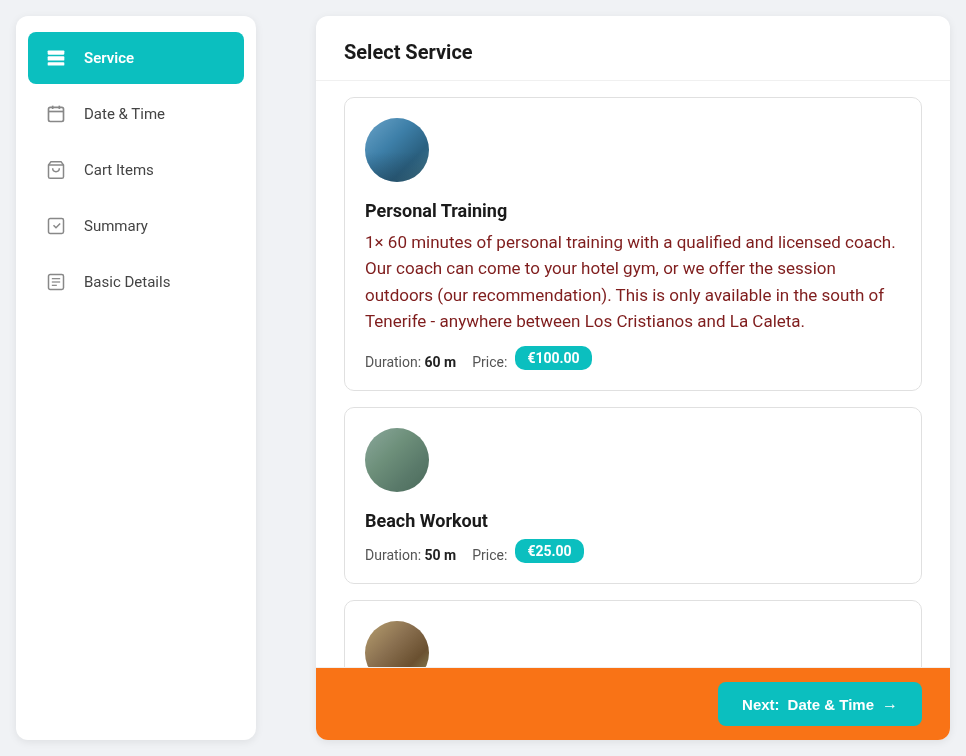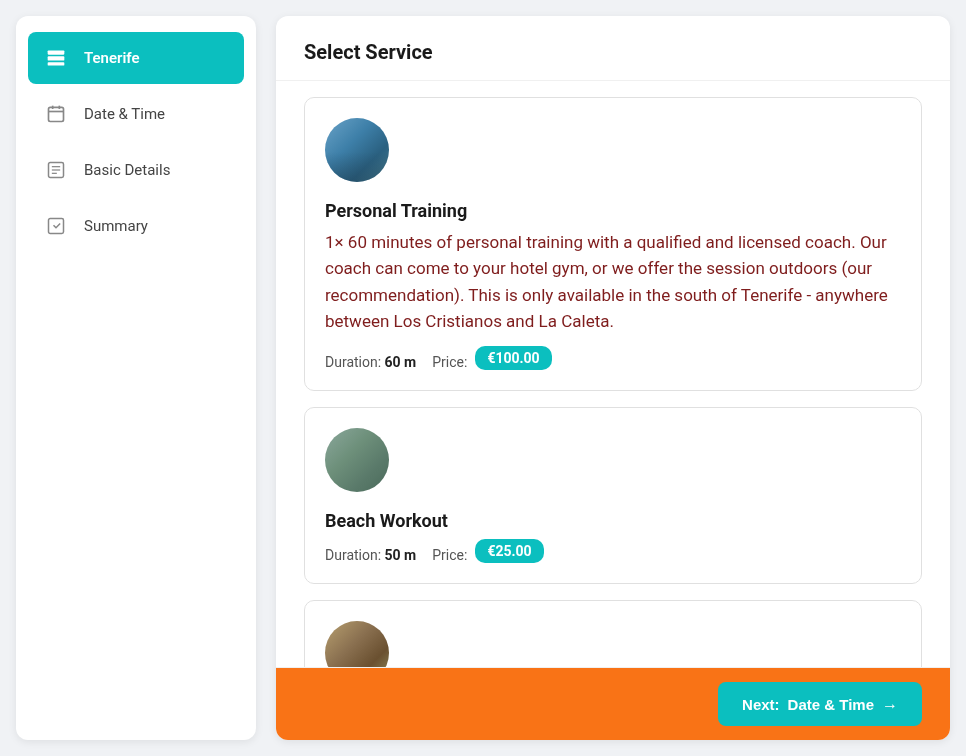--- a/index.html
+++ b/index.html
@@ -82,20 +82,21 @@
     }
 
     .main-card {
       background: #fff;
       border-radius: 12px;
       flex: 1;
       display: flex;
       flex-direction: column;
       box-shadow: 0 2px 8px rgba(0,0,0,0.08);
       overflow: hidden;
+      margin-left: 40px;
     }
 
     .main-header {
       padding: 24px 28px 16px;
       border-bottom: 1px solid #f0f0f0;
     }
 
     .main-header h2 {
       font-size: 20px;
       font-weight: 700;
@@ -239,56 +240,66 @@
   <div class="sidebar-item active">
     <span class="sidebar-icon">
       <svg viewBox="0 0 24 24" xmlns="http://www.w3.org/2000/svg">
         <rect x="2" y="3" width="20" height="5" rx="1"></rect>
         <rect x="2" y="10" width="20" height="5" rx="1"></rect>
         <rect x="2" y="17" width="20" height="4" rx="1"></rect>
         <circle cx="18" cy="5.5" r="1" fill="#fff"></circle>
         <circle cx="18" cy="12.5" r="1" fill="#fff"></circle>
       </svg>
     </span>
-    <span class="sidebar-item-label">Tenerife</span>
+    <span class="sidebar-item-label">Service</span>
   </div>
 
   <div class="sidebar-item">
     <span class="sidebar-icon">
       <svg viewBox="0 0 24 24" xmlns="http://www.w3.org/2000/svg">
         <rect x="3" y="4" width="18" height="17" rx="2" stroke="#888" stroke-width="2" fill="none"></rect>
         <line x1="3" y1="9" x2="21" y2="9" stroke="#888" stroke-width="2"></line>
         <line x1="8" y1="2" x2="8" y2="6" stroke="#888" stroke-width="2"></line>
         <line x1="16" y1="2" x2="16" y2="6" stroke="#888" stroke-width="2"></line>
       </svg>
     </span>
     <span class="sidebar-item-label">Date &amp; Time</span>
   </div>
 
+  <div class="sidebar-item">
+    <span class="sidebar-icon">
+      <svg viewBox="0 0 24 24" xmlns="http://www.w3.org/2000/svg">
+        <path d="M6 2L3 6v14a2 2 0 002 2h14a2 2 0 002-2V6l-3-4z" stroke="#888" stroke-width="1.8" fill="none"></path>
+        <line x1="3" y1="6" x2="21" y2="6" stroke="#888" stroke-width="1.8"></line>
+        <path d="M16 10a4 4 0 01-8 0" stroke="#888" stroke-width="1.8" fill="none"></path>
+      </svg>
+    </span>
+    <span class="sidebar-item-label">Cart Items</span>
+  </div>
+
+  <div class="sidebar-item">
+    <span class="sidebar-icon">
+      <svg viewBox="0 0 24 24" xmlns="http://www.w3.org/2000/svg">
+        <rect x="3" y="3" width="18" height="18" rx="2" stroke="#888" stroke-width="1.8" fill="none"></rect>
+        <polyline points="9,11 12,14 17,9" stroke="#888" stroke-width="1.8" fill="none"></polyline>
+      </svg>
+    </span>
+    <span class="sidebar-item-label">Summary</span>
+  </div>
 
   <div class="sidebar-item">
     <span class="sidebar-icon">
       <svg viewBox="0 0 24 24" xmlns="http://www.w3.org/2000/svg">
         <rect x="3" y="3" width="18" height="18" rx="2" stroke="#888" stroke-width="1.8" fill="none"></rect>
         <line x1="7" y1="8" x2="17" y2="8" stroke="#888" stroke-width="1.5"></line>
         <line x1="7" y1="12" x2="17" y2="12" stroke="#888" stroke-width="1.5"></line>
         <line x1="7" y1="16" x2="13" y2="16" stroke="#888" stroke-width="1.5"></line>
       </svg>
     </span>
     <span class="sidebar-item-label">Basic Details</span>
-  </div>
-
-  <div class="sidebar-item">
-    <span class="sidebar-icon">
-      <svg viewBox="0 0 24 24" xmlns="http://www.w3.org/2000/svg">
-        <rect x="3" y="3" width="18" height="18" rx="2" stroke="#888" stroke-width="1.8" fill="none"></rect>
-        <polyline points="9,11 12,14 17,9" stroke="#888" stroke-width="1.8" fill="none"></polyline>
-      </svg>
-    </span>
-    <span class="sidebar-item-label">Summary</span>
   </div>
 </nav>
 
 <main class="main">
   <div class="main-card">
     <div class="main-header">
       <h2>Select Service</h2>
     </div>
 
     <div class="services-list">

